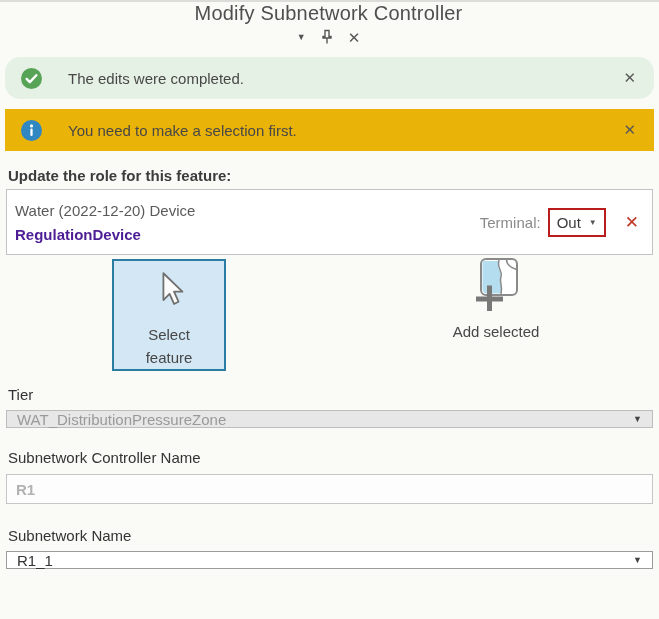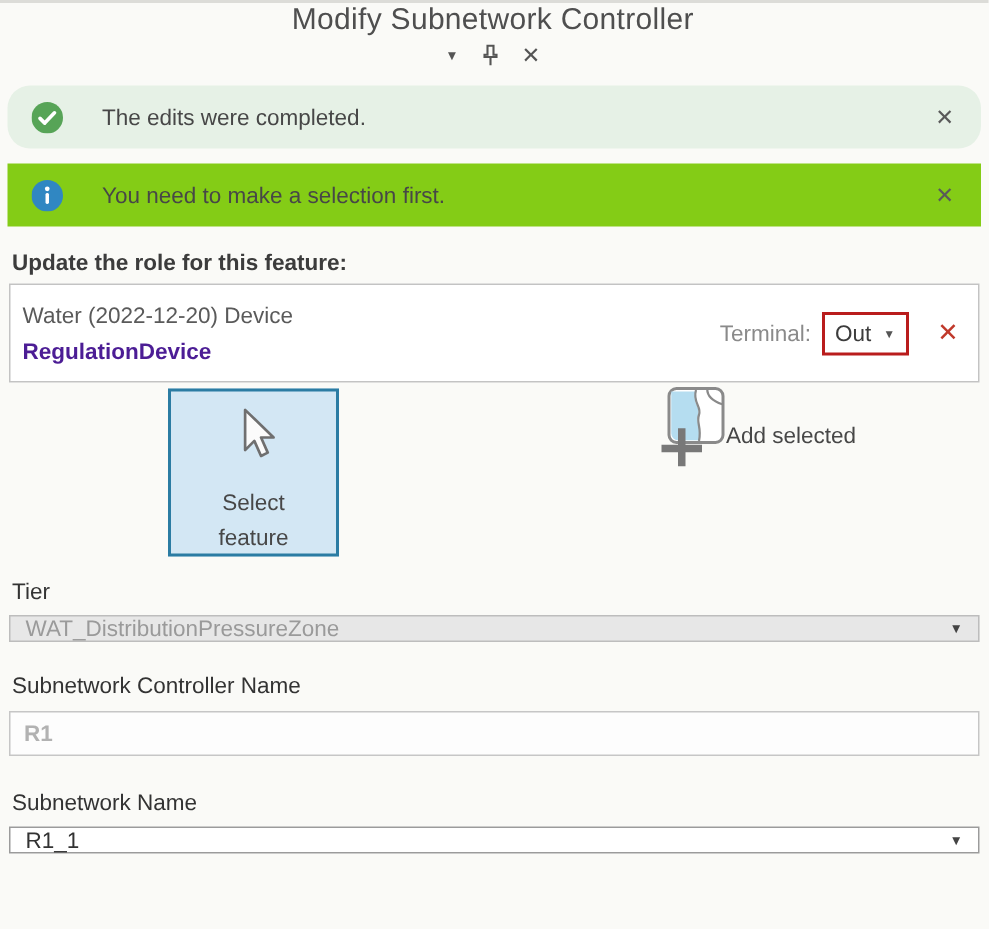--- a/index.html
+++ b/index.html
@@ -27,21 +27,21 @@
   .tb-pin svg { display: block; }
   .tb-close { font-size: 15px; line-height: 1; }
   
   .banner {
     margin: 0 5px; height: 42px;
     display: flex; align-items: center;
     padding: 0 14px 0 16px;
     font-size: 15px; color: #474747;
   }
   .banner.success { background: #e6f1e6; margin-top: 12px; border-radius: 15px; }
-  .banner.info    { background: #84cc16; margin-top: 10px; }
+  .banner.info    { background: #eab308; margin-top: 10px; }
   .banner .bicon { width: 21px; height: 21px; margin-right: 26px; flex: 0 0 auto; }
   .banner .btext { flex: 1 1 auto; }
   .banner .bclose { color: #5a5a5a; font-size: 15px; padding: 2px 4px; cursor: default; }
   
   .section-heading {
     margin: 16px 6px 0 8px;
     font-size: 15px; font-weight: bold; color: #3c3c3c;
   }
   
   .feature-box {
@@ -71,21 +71,21 @@
     background: #d3e7f4; border: 2px solid #2b7ca3;
     display: flex; flex-direction: column; align-items: center;
     padding-top: 10px; cursor: default;
   }
   .select-btn .tool-label {
     margin-top: 10px; font-size: 15px; color: #474747;
     text-align: center; line-height: 1.55; width: 62px;
   }
   .add-tool {
     position: absolute; left: 438px; top: 0;
-    width: 116px; display: flex; flex-direction: row; align-items: center;
+    width: 116px; display: flex; flex-direction: column; align-items: center;
     cursor: default;
   }
   .add-tool .tool-label { margin-top: 8px; font-size: 15px; color: #474747; white-space: nowrap; }
   
   .field-label { margin: 0 6px; padding-left: 2px; font-size: 15px; color: #333; }
   .lbl-tier { margin-top: 11px; }
   .lbl-ctrl { margin-top: 21px; }
   .lbl-subn { margin-top: 23px; }
   .combo {
     margin: 7px 6px 0 6px; height: 18px;

